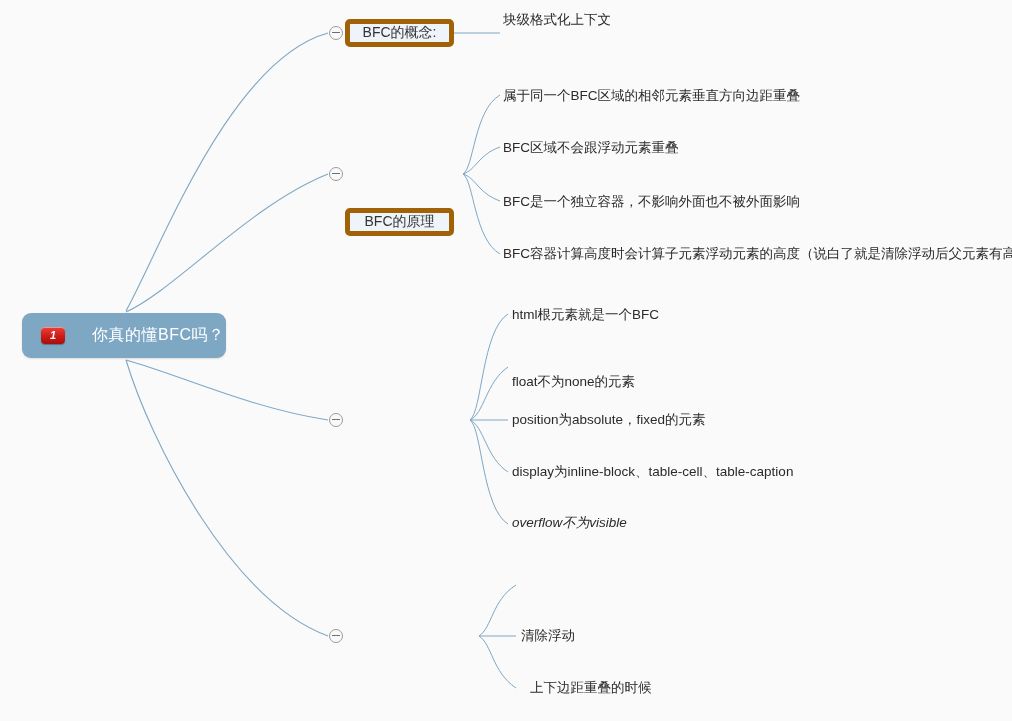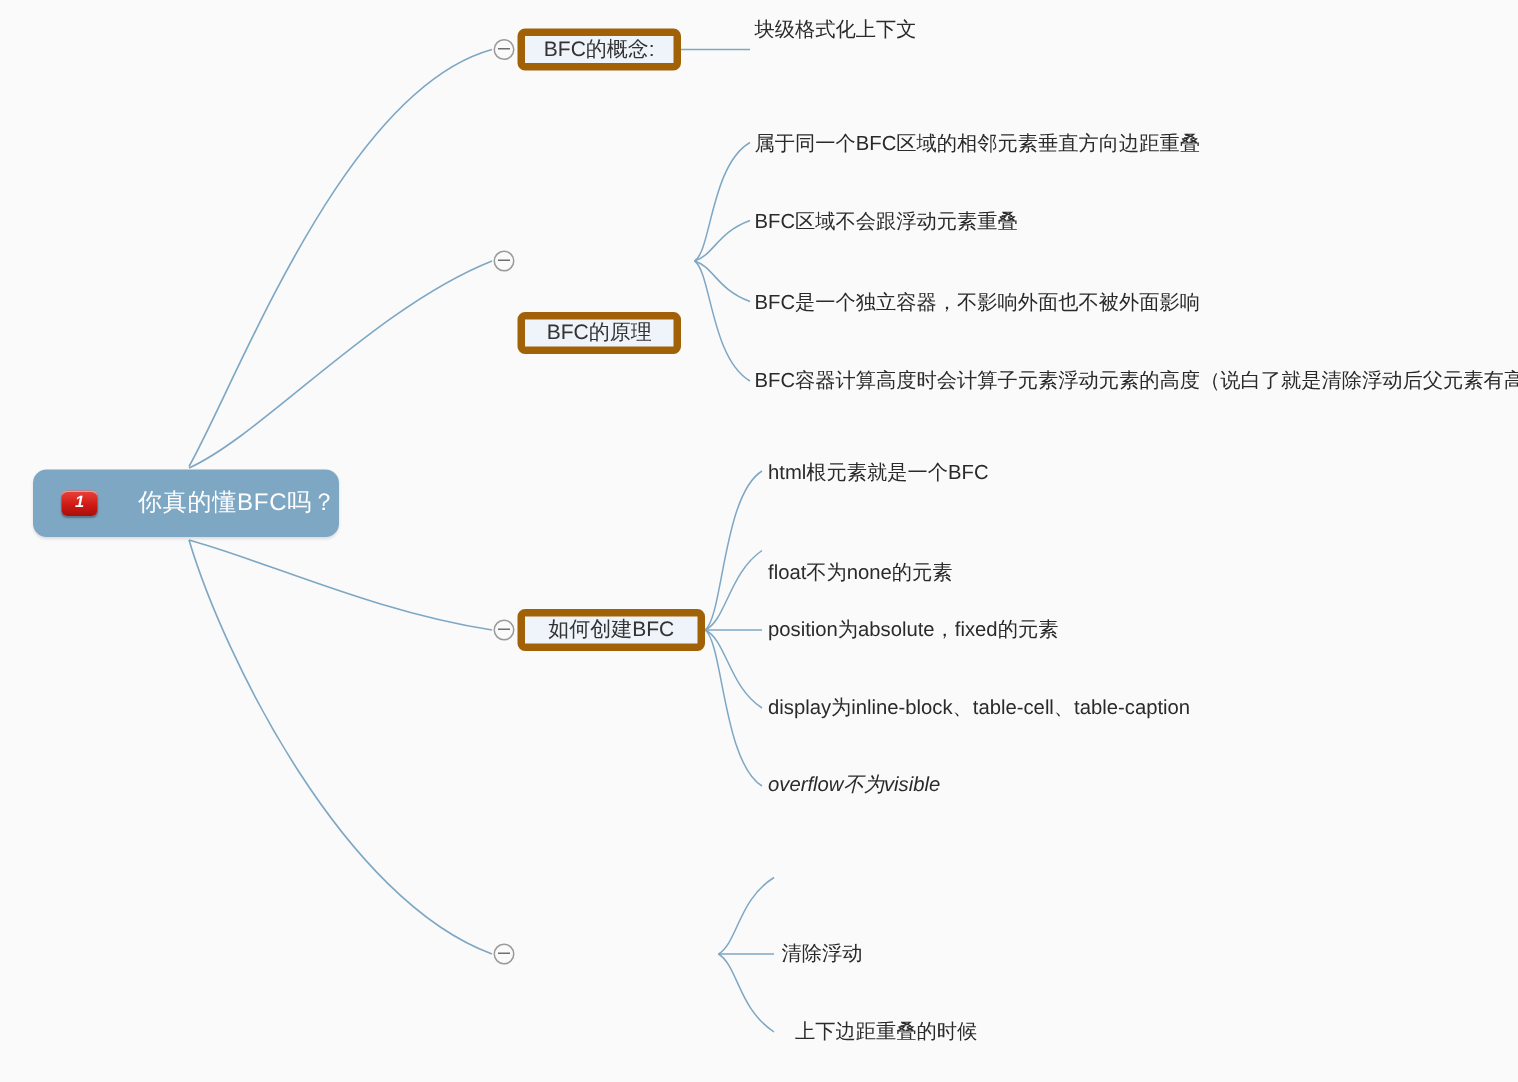--- a/index.html
+++ b/index.html
@@ -156,23 +156,20 @@
   <div class="toggle" style="left:329px; top:167px;"></div>
   <div class="branch-node" style="left:345px; top:160px; width:109px;margin-top:48px;">
     <span>BFC的原理</span>
   </div>
   <div class="leaf-text" style="left:503px; top:88px;">属于同一个BFC区域的相邻元素垂直方向边距重叠</div>
   <div class="leaf-text" style="left:503px; top:140px;">BFC区域不会跟浮动元素重叠</div>
   <div class="leaf-text" style="left:503px; top:194px;">BFC是一个独立容器，不影响外面也不被外面影响</div>
   <div class="leaf-text" style="left:503px; top:246px;">BFC容器计算高度时会计算子元素浮动元素的高度（说白了就是清除浮动后父元素有高度）</div>
 
   <div class="toggle" style="left:329px; top:413px;"></div>
-  <div class="branch-node" style="left:345px; top:406px; width:125px;">
-    <span>如何创建BFC</span>
-  </div>
   <div class="leaf-text" style="left:512px; top:307px;">html根元素就是一个BFC</div>
   <div class="leaf-text" style="left:512px; top:374px;">float不为none的元素</div>
   <div class="leaf-text" style="left:512px; top:412px;">position为absolute，fixed的元素</div>
   <div class="leaf-text" style="left:512px; top:464px;">display为inline-block、table-cell、table-caption</div>
   <div class="leaf-text" style="left:512px; top:515px;font-style:italic;">overflow不为visible</div>
 
   <div class="toggle" style="left:329px; top:629px;"></div>
   <div class="leaf-text" style="left:521px; top:628px;">清除浮动</div>
   <div class="leaf-text" style="left:506px; top:680px;margin-left:24px;">上下边距重叠的时候</div>
 

